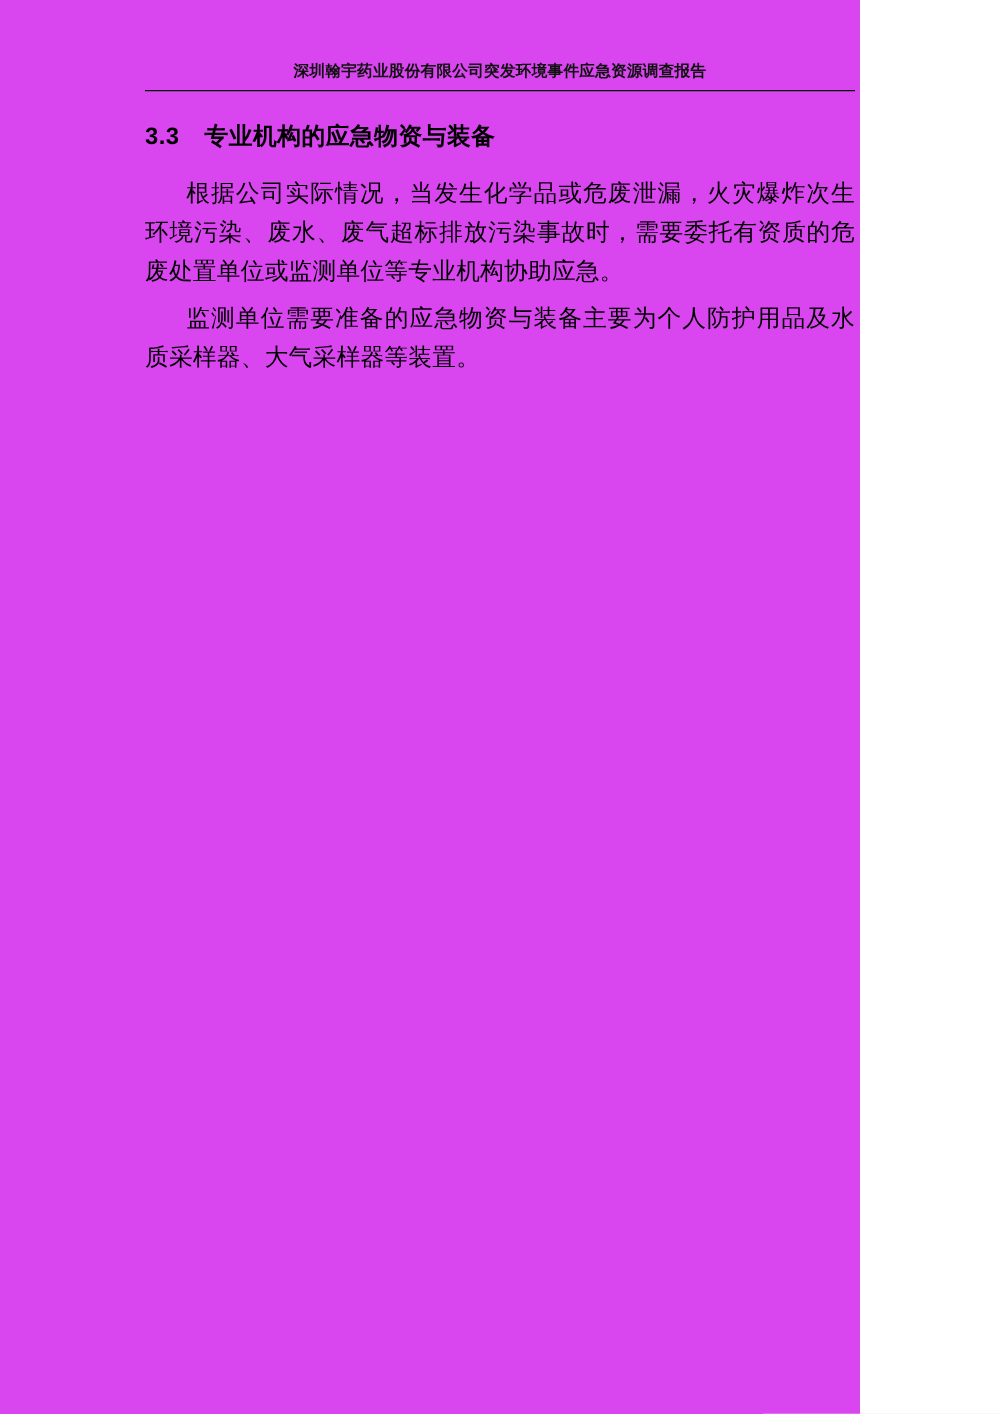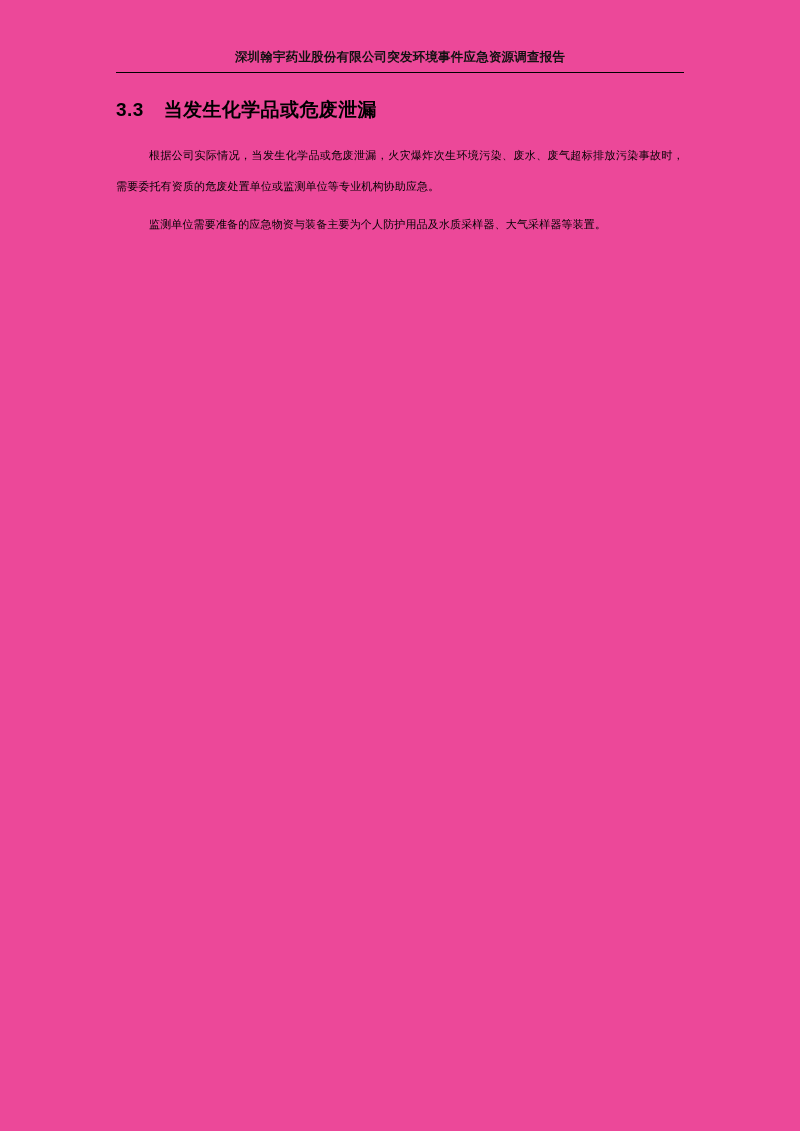--- a/index.html
+++ b/index.html
@@ -12,23 +12,23 @@
     height: 1131px;
     font-family: "Liberation Serif", "DejaVu Serif", serif;
     color: #000000;
     position: relative;
     overflow: hidden;
   }
   .page {
     position: absolute;
     top: 0;
     left: 0;
-    width: 800px;
+    width: 688px;
     height: 1131px;
-    background: #ec4899;
+    background: #d946ef;
   }
   .header {
     position: absolute;
     top: 48px;
     left: 116px;
     width: 568px;
     text-align: center;
   }
   .header-text {
     font-family: "Liberation Serif", "DejaVu Serif", serif;
@@ -60,21 +60,21 @@
     color: #000000;
     margin: 0 0 16px 0;
     line-height: 28px;
     letter-spacing: 0.4px;
   }
   .section-heading .num {
     margin-right: 20px;
   }
   p.body-text {
     font-family: Liberation Sans, sans-serif;
-    font-size: 11px;
+    font-size: 19px;
     line-height: 31px;
     margin: 0 0 7px 0;
     text-align: justify;
     text-justify: inter-ideograph;
     text-indent: 33px;
     letter-spacing: 0.15px;
     color: #000000;
   }
   .footer {
     position: absolute;
@@ -95,21 +95,21 @@
 <div class="page">
 
   <div class="header">
     <div class="header-text">深圳翰宇药业股份有限公司突发环境事件应急资源调查报告</div>
   </div>
   <div class="header-rule"></div>
 
   <div class="content">
 
     <h2 class="section-heading">
-      <span class="num">3.3</span><span>当发生化学品或危废泄漏</span>
+      <span class="num">3.3</span><span>专业机构的应急物资与装备</span>
     </h2>
 
     <p class="body-text">根据公司实际情况，当发生化学品或危废泄漏，火灾爆炸次生环境污染、废水、废气超标排放污染事故时，需要委托有资质的危废处置单位或监测单位等专业机构协助应急。</p>
     <p class="body-text">监测单位需要准备的应急物资与装备主要为个人防护用品及水质采样器、大气采样器等装置。</p>
 
   </div>
 
 
 </div>
 

